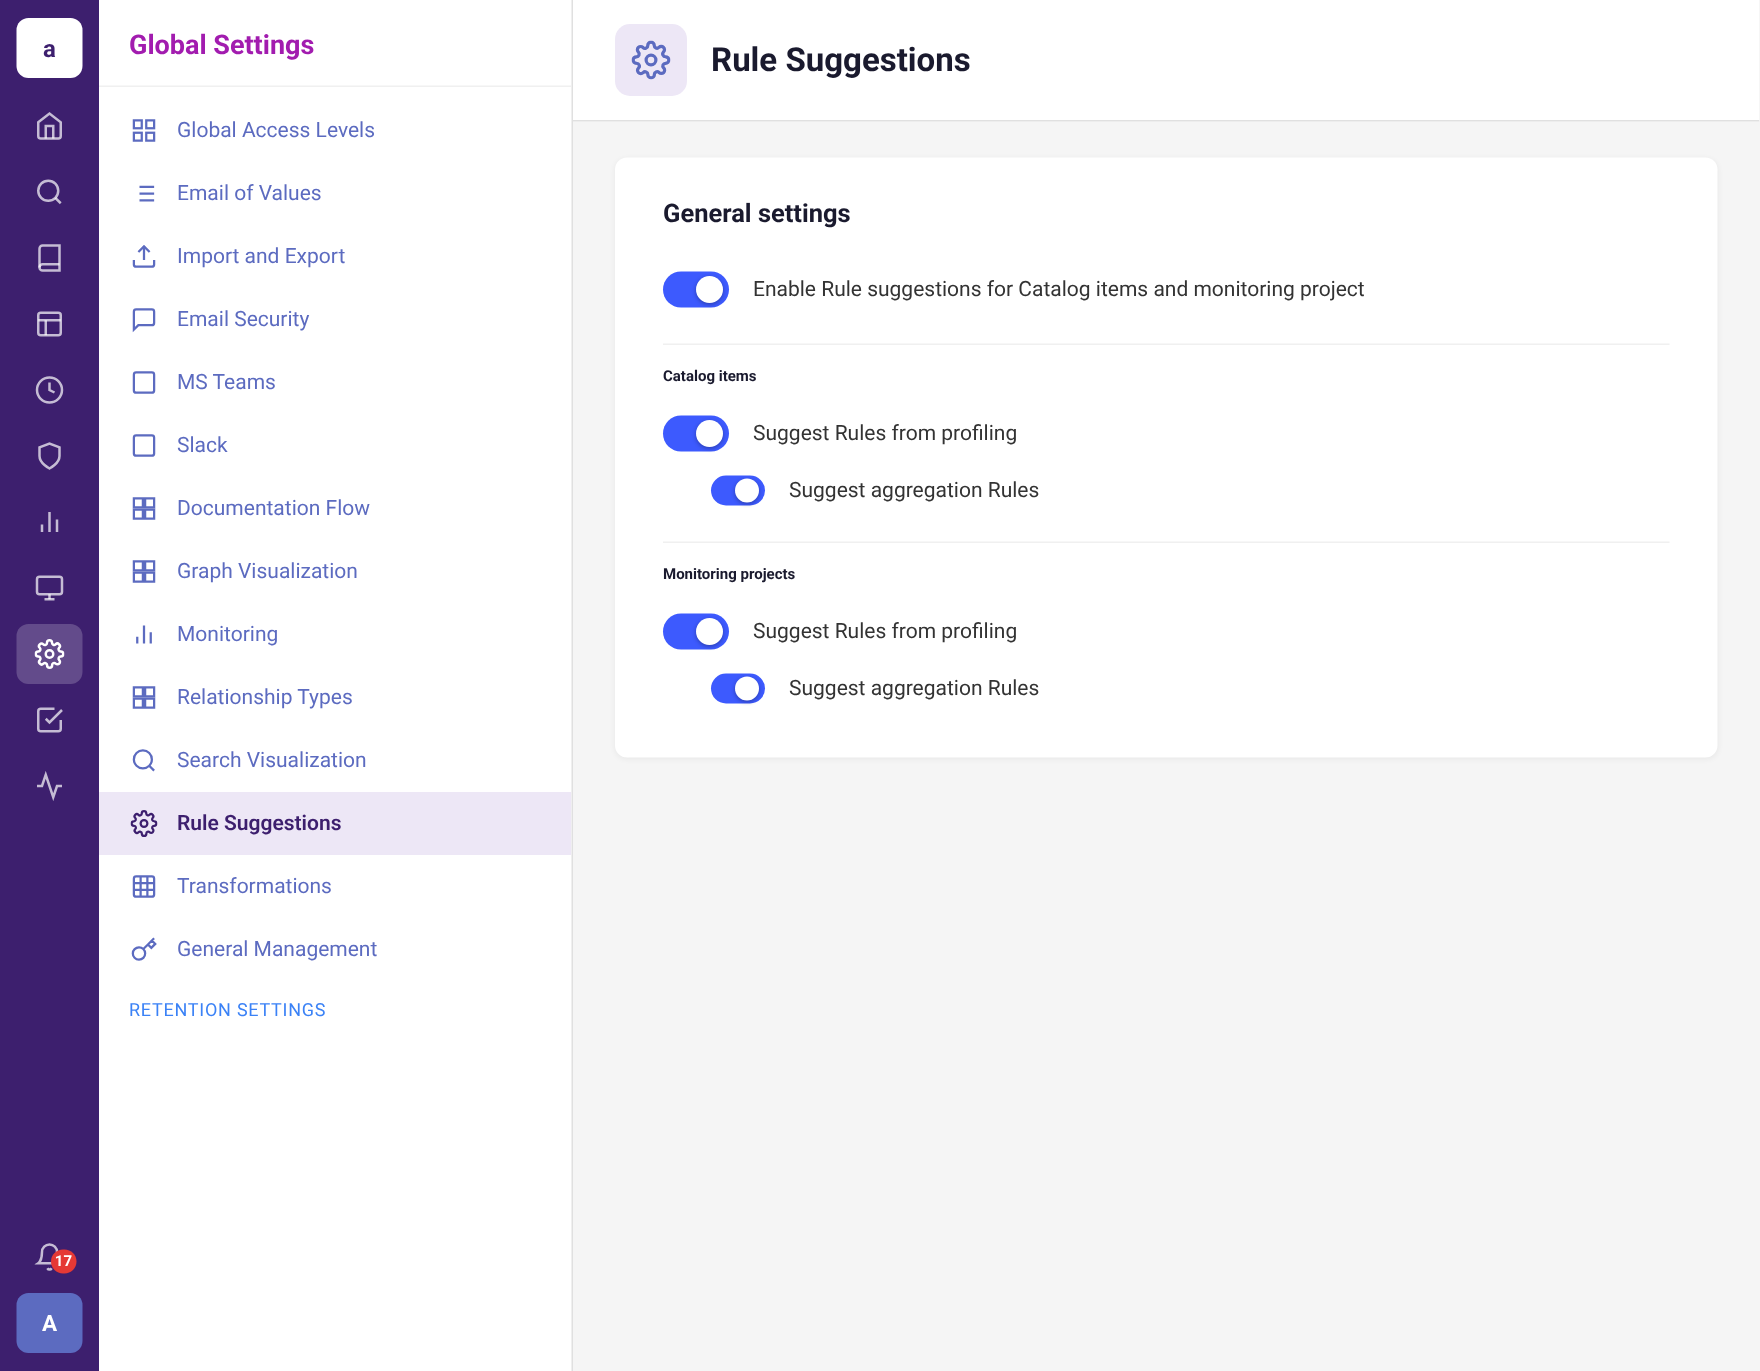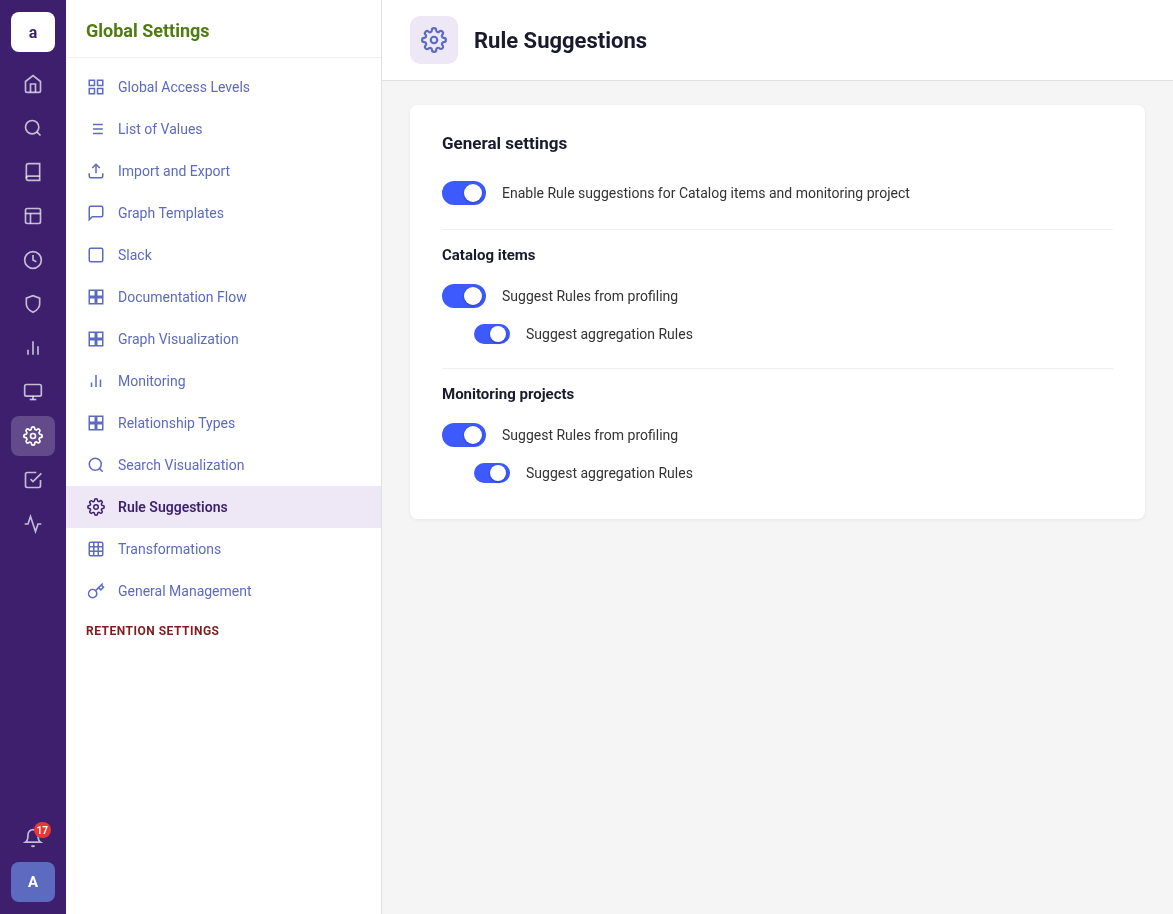--- a/index.html
+++ b/index.html
@@ -25,21 +25,21 @@
       border-radius: 8px;
       cursor: pointer;
       color: rgba(255,255,255,0.7);
       font-size: 18px;
       position: relative;
     }
     .icon-bar-item.active { background: rgba(255,255,255,0.2); color: #fff; }
     .icon-bar-item.logo { background: #fff; color: #3d1f6e; font-weight: bold; font-size: 16px; margin-bottom: 8px; }
     .badge {
       position: absolute;
-      top: 4px;
+      top: 15px;
       right: 4px;
       background: #e53935;
       color: #fff;
       border-radius: 10px;
       font-size: 10px;
       min-width: 16px;
       height: 16px;
       display: flex;
       align-items: center;
       justify-content: center;
@@ -56,21 +56,21 @@
       border-right: 1px solid #e0e0e0;
       display: flex;
       flex-direction: column;
       overflow: hidden;
       flex-shrink: 0;
     }
     .sidebar-header {
       padding: 20px 20px 16px;
       font-size: 18px;
       font-weight: 700;
-      color: #4d7c0f;
+      color: #a21caf;
       border-bottom: 1px solid #f0f0f0;
     }
     .sidebar-nav {
       flex: 1;
       overflow-y: auto;
       padding: 8px 0;
     }
     .sidebar-nav::-webkit-scrollbar { width: 6px; }
     .sidebar-nav::-webkit-scrollbar-track { background: #f1f1f1; }
     .sidebar-nav::-webkit-scrollbar-thumb { background: #c5c5c5; border-radius: 3px; }
@@ -83,22 +83,22 @@
       color: #5c6bc0;
       font-size: 14px;
       border-radius: 0;
       transition: background 0.15s;
     }
     .nav-item.active { background: #ede7f6; color: #3d1f6e; font-weight: 600; }
     .nav-item .nav-icon { width: 20px; height: 20px; display: flex; align-items: center; justify-content: center; flex-shrink: 0; font-size: 16px; }
     .sidebar-section-label {
       padding: 12px 20px 4px;
       font-size: 12px;
-      font-weight: 700;
-      color: #7f1d1d;
+      font-weight: 400;
+      color: #3b82f6;
       text-transform: uppercase;
       letter-spacing: 0.5px;
     }
 
     
     .main {
       flex: 1;
       display: flex;
       flex-direction: column;
       overflow: hidden;
@@ -160,21 +160,21 @@
     .setting-label {
       font-size: 14px;
       color: #333;
     }
     .divider {
       border: none;
       border-top: 1px solid #f0f0f0;
       margin: 16px 0;
     }
     .subsection-title {
-      font-size: 15px;
+      font-size: 10px;
       font-weight: 700;
       color: #1a1a2e;
       margin-bottom: 12px;
       margin-top: 5px;
     }
     .toggle-large {
       position: relative;
       width: 44px;
       height: 24px;
       flex-shrink: 0;
@@ -331,43 +331,51 @@
       <span class="nav-icon">
         <svg width="18" height="18" viewBox="0 0 24 24" fill="none" stroke="currentColor" stroke-width="2">
             <line x1="8" y1="6" x2="21" y2="6"></line>
             <line x1="8" y1="12" x2="21" y2="12"></line>
             <line x1="8" y1="18" x2="21" y2="18"></line>
             <line x1="3" y1="6" x2="3.01" y2="6"></line>
             <line x1="3" y1="12" x2="3.01" y2="12"></line>
             <line x1="3" y1="18" x2="3.01" y2="18"></line>
           </svg>
       </span>
-      <span>List of Values</span>
+      <span>Email of Values</span>
     </div>
 
     <div class="nav-item">
       <span class="nav-icon">
         <svg width="18" height="18" viewBox="0 0 24 24" fill="none" stroke="currentColor" stroke-width="2">
             <path d="M21 15v4a2 2 0 01-2 2H5a2 2 0 01-2-2v-4"></path>
             <polyline points="17 8 12 3 7 8"></polyline>
             <line x1="12" y1="3" x2="12" y2="15"></line>
           </svg>
       </span>
       <span>Import and Export</span>
     </div>
 
     <div class="nav-item">
       <span class="nav-icon">
         <svg width="18" height="18" viewBox="0 0 24 24" fill="none" stroke="currentColor" stroke-width="2">
             <path d="M21 15a2 2 0 01-2 2H7l-4 4V5a2 2 0 012-2h14a2 2 0 012 2z"></path>
           </svg>
       </span>
-      <span>Graph Templates</span>
-    </div>
-
+      <span>Email Security</span>
+    </div>
+
+    <div class="nav-item">
+      <span class="nav-icon">
+        <svg width="18" height="18" viewBox="0 0 24 24" fill="none" stroke="currentColor" stroke-width="2">
+            <rect x="3" y="3" width="18" height="18" rx="2"></rect>
+          </svg>
+      </span>
+      <span>MS Teams</span>
+    </div>
 
     <div class="nav-item">
       <span class="nav-icon">
         <svg width="18" height="18" viewBox="0 0 24 24" fill="none" stroke="currentColor" stroke-width="2">
             <rect x="3" y="3" width="18" height="18" rx="2"></rect>
           </svg>
       </span>
       <span>Slack</span>
     </div>
 

